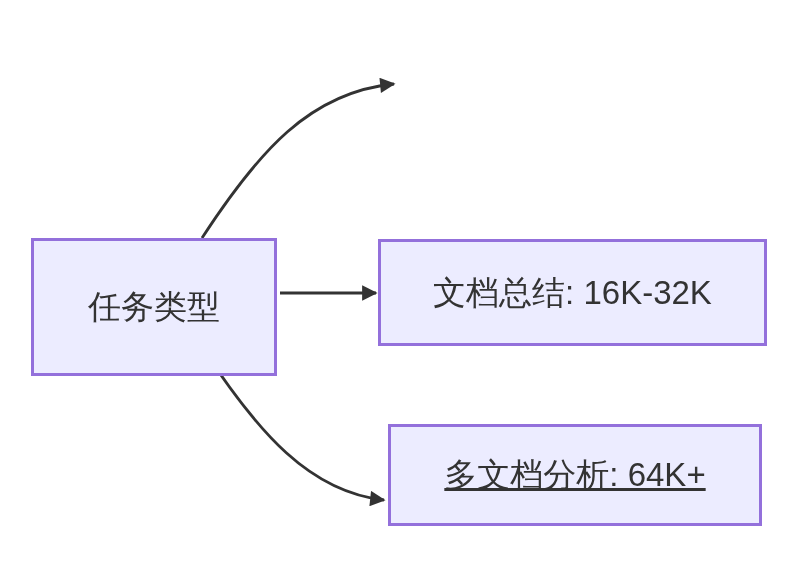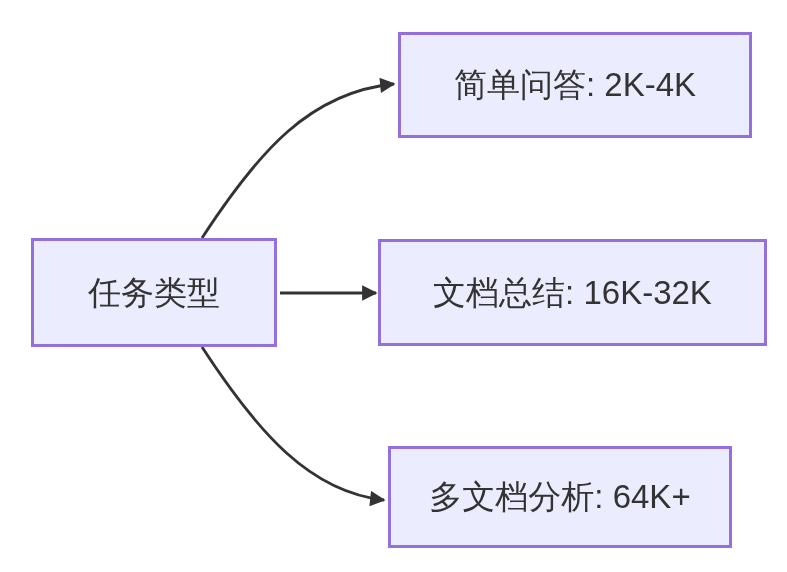--- a/index.html
+++ b/index.html
@@ -39,24 +39,24 @@
     border: 3px solid var(--node-border, #9370DB);
     display: flex;
     align-items: center;
     justify-content: center;
     color: var(--text-color, #333333);
     font-size: 33px;
     line-height: 1.2;
     text-align: center;
     white-space: nowrap;
   }
-  .node-task-type   { left: 31px;  top: 238px; width: 246px; height: 109px; }
+  .node-task-type   { left: 31px;  top: 238px; width: 246px; height: 138px; }
   .node-simple-qa   { left: 398px; top: 32px;  width: 354px; height: 106px; }
   .node-doc-summary { left: 378px; top: 239px; width: 389px; height: 107px; align-items: center; }
-  .node-multi-doc   { left: 388px; top: 446px; width: 344px; height: 102px; }
+  .node-multi-doc   { left: 388px; top: 424px; width: 374px; height: 102px; text-decoration: underline; }
 </style>
 </head>
 <body>
 
 <div class="canvas">
 
   <svg class="edges" viewBox="0 0 787 572" xmlns="http://www.w3.org/2000/svg" aria-hidden="true">
     <defs>
       <marker id="arrowhead" viewBox="0 0 10 10" refX="9" refY="5" markerWidth="6.5" markerHeight="5.5" orient="auto">
         <path class="arrowhead" d="M0,0 L10,5 L0,10 z"></path>
@@ -64,23 +64,20 @@
     </defs>
     <path class="edge" d="M202,238 C258,152 310,92 394,84" marker-end="url(#arrowhead)"></path>
     <path class="edge" d="M280,293 L376,293" marker-end="url(#arrowhead)"></path>
     <path class="edge" d="M202,347 C258,433 310,492 384,500" marker-end="url(#arrowhead)"></path>
   </svg>
 
   <div class="node node-task-type">
     <span>任务类型</span>
   </div>
 
-  <div class="node node-simple-qa">
-    <span>简单问答: 2K-4K</span>
-  </div>
 
   <div class="node node-doc-summary">
     <span>文档总结: 16K-32K</span>
   </div>
 
   <div class="node node-multi-doc">
     <span>多文档分析: 64K+</span>
   </div>
 
 </div>

